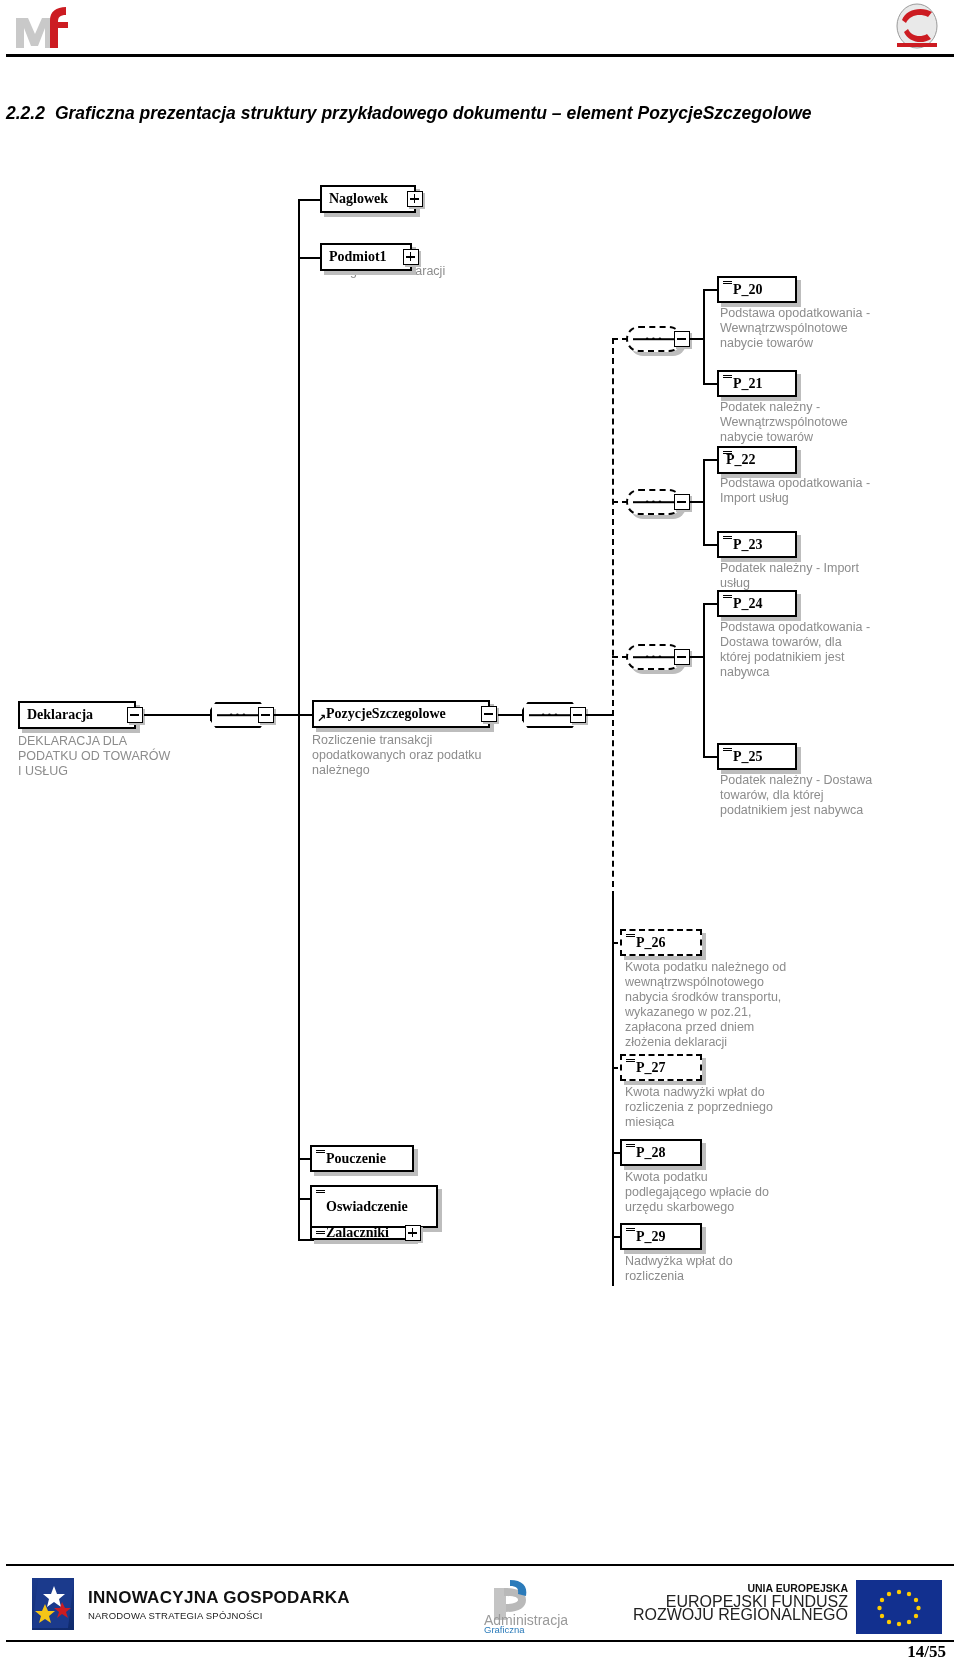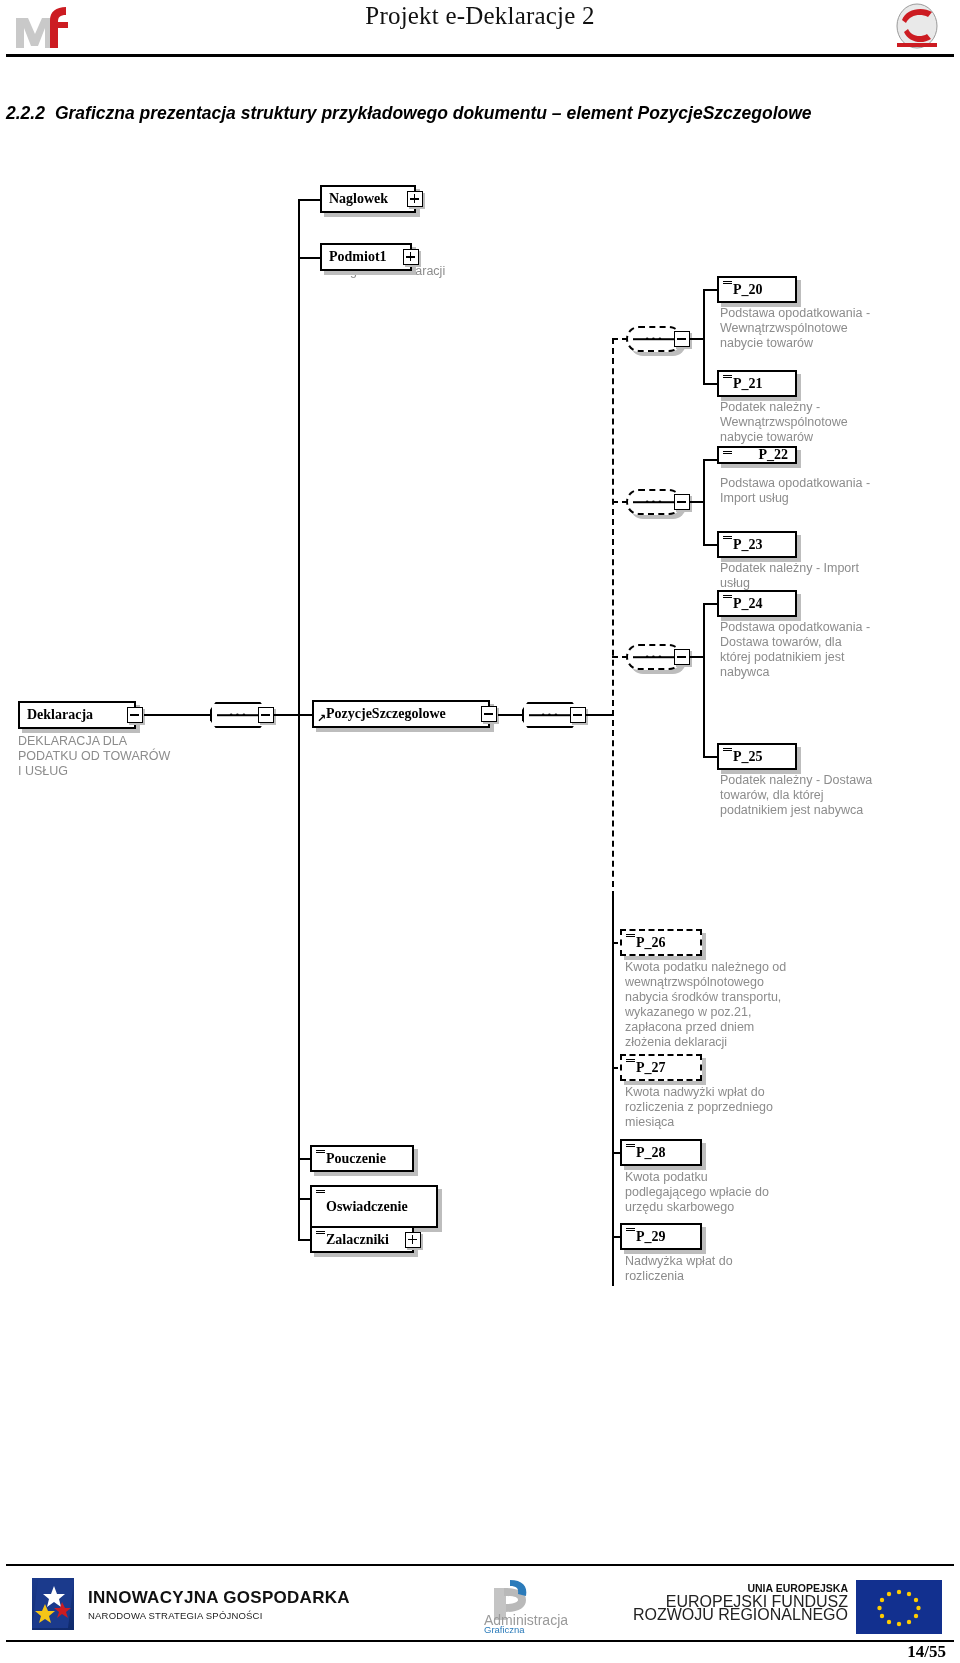--- a/index.html
+++ b/index.html
@@ -295,21 +295,20 @@
 <div class="page-header">
 
   <div class="mf-logo">
     <svg width="70" height="48" viewBox="0 0 70 48">
       <path d="M6 44 L6 14 L18 14 L25 30 L32 14 L44 14 L44 44 L35 44 L35 24 L28 42 L21 42 L14 24 L14 44 Z" fill="#c9c9c9"></path>
       <path d="M40 44 L40 16 C40 8 46 3 56 3 L56 11 C50 11 48 13 48 18 L48 44 Z" fill="#cc1c22"></path>
       <path d="M44 18 L58 18 L58 24 L44 24 Z" fill="#cc1c22"></path>
     </svg>
   </div>
 
-  <div class="header-title">Projekt e-Deklaracje 2</div>
 
   <div class="pl-logo">
     <svg width="58" height="50" viewBox="0 0 58 50">
       <ellipse cx="29" cy="24" rx="20" ry="22" fill="#e9e9e9" stroke="#9a9a9a" stroke-width="1"></ellipse>
       <path d="M14 18 C18 7 34 4 44 10 L40 15 C32 11 22 13 18 21 Z" fill="#cc1c22"></path>
       <path d="M16 30 C20 40 34 43 43 37 L39 32 C32 36 23 34 20 27 Z" fill="#cc1c22"></path>
       <rect x="9" y="41" width="40" height="4" fill="#cc1c22"></rect>
     </svg>
   </div>
 
@@ -353,20 +352,23 @@
   </div>
   <div class="expander" style="left:258px; top:557px; position:absolute; transform:none;"></div>
   <div class="h-line" style="left:274px; top:564px; width:26px;"></div>
 
   <div class="h-line" style="left:298px; top:564px; width:16px;"></div>
   <div class="xbox" style="left:312px; top:550px; width:178px; height:28px; padding-left:12px;">
     <span class="ref-arrow">↗</span>
     <span class="lbl">PozycjeSzczegolowe</span>
     <span class="expander"></span>
   </div>
+  <div class="ann" style="left:312px; top:583px; width:205px;">Rozliczenie transakcji
+opodatkowanych oraz podatku
+należnego</div>
 
   <div class="h-line" style="left:498px; top:564px; width:24px;"></div>
   <div class="compositor" style="left:522px; top:552px;">
     <div class="bar"></div>
     <div class="dots">•••</div>
   </div>
   <div class="expander" style="left:570px; top:557px; position:absolute; transform:none;"></div>
   <div class="h-line" style="left:586px; top:564px; width:28px;"></div>
 
   <div class="v-dash" style="left:612px; top:188px; height:760px;"></div>
@@ -408,21 +410,21 @@
   <div class="h-dash" style="left:612px; top:351px; width:16px;"></div>
   <div class="compositor dash" style="left:626px; top:339px;">
     <div class="bar"></div>
     <div class="dots">•••</div>
   </div>
   <div class="expander" style="left:674px; top:344px; position:absolute; transform:none;"></div>
   <div class="h-line" style="left:690px; top:351px; width:14px;"></div>
   <div class="v-line" style="left:703px; top:309px; height:87px;"></div>
 
   <div class="h-line" style="left:703px; top:309px; width:16px;"></div>
-  <div class="xbox" style="left:717px; top:296px; width:80px; height:18px; padding-left:14px;text-align:right;">
+  <div class="xbox" style="left:717px; top:296px; width:80px; height:28px; padding-left:7px;">
     <span class="seq-glyph">
         <i></i>
         <i></i>
       </span>
     <span class="lbl">P_22</span>
   </div>
   <div class="ann" style="left:720px; top:326px; width:236px;">Podstawa opodatkowania -
 Import usług</div>
 
   <div class="h-line" style="left:703px; top:394px; width:16px;"></div>
@@ -532,21 +534,21 @@
   <div class="h-line" style="left:298px; top:1048px; width:24px;"></div>
   <div class="xbox" style="left:310px; top:1035px; width:128px; height:43px; padding-left:14px;">
     <span class="seq-glyph">
         <i></i>
         <i></i>
       </span>
     <span class="lbl">Oswiadczenie</span>
   </div>
 
   <div class="h-line" style="left:298px; top:1089px; width:24px;"></div>
-  <div class="xbox" style="left:310px; top:1076px; width:104px; height:27px; padding-left:14px;">
+  <div class="xbox" style="left:310px; top:1076px; width:104px; height:14px; padding-left:14px;">
     <span class="seq-glyph">
         <i></i>
         <i></i>
       </span>
     <span class="lbl">Zalaczniki</span>
     <span class="expander plus"></span>
   </div>
 
 </div>
 

